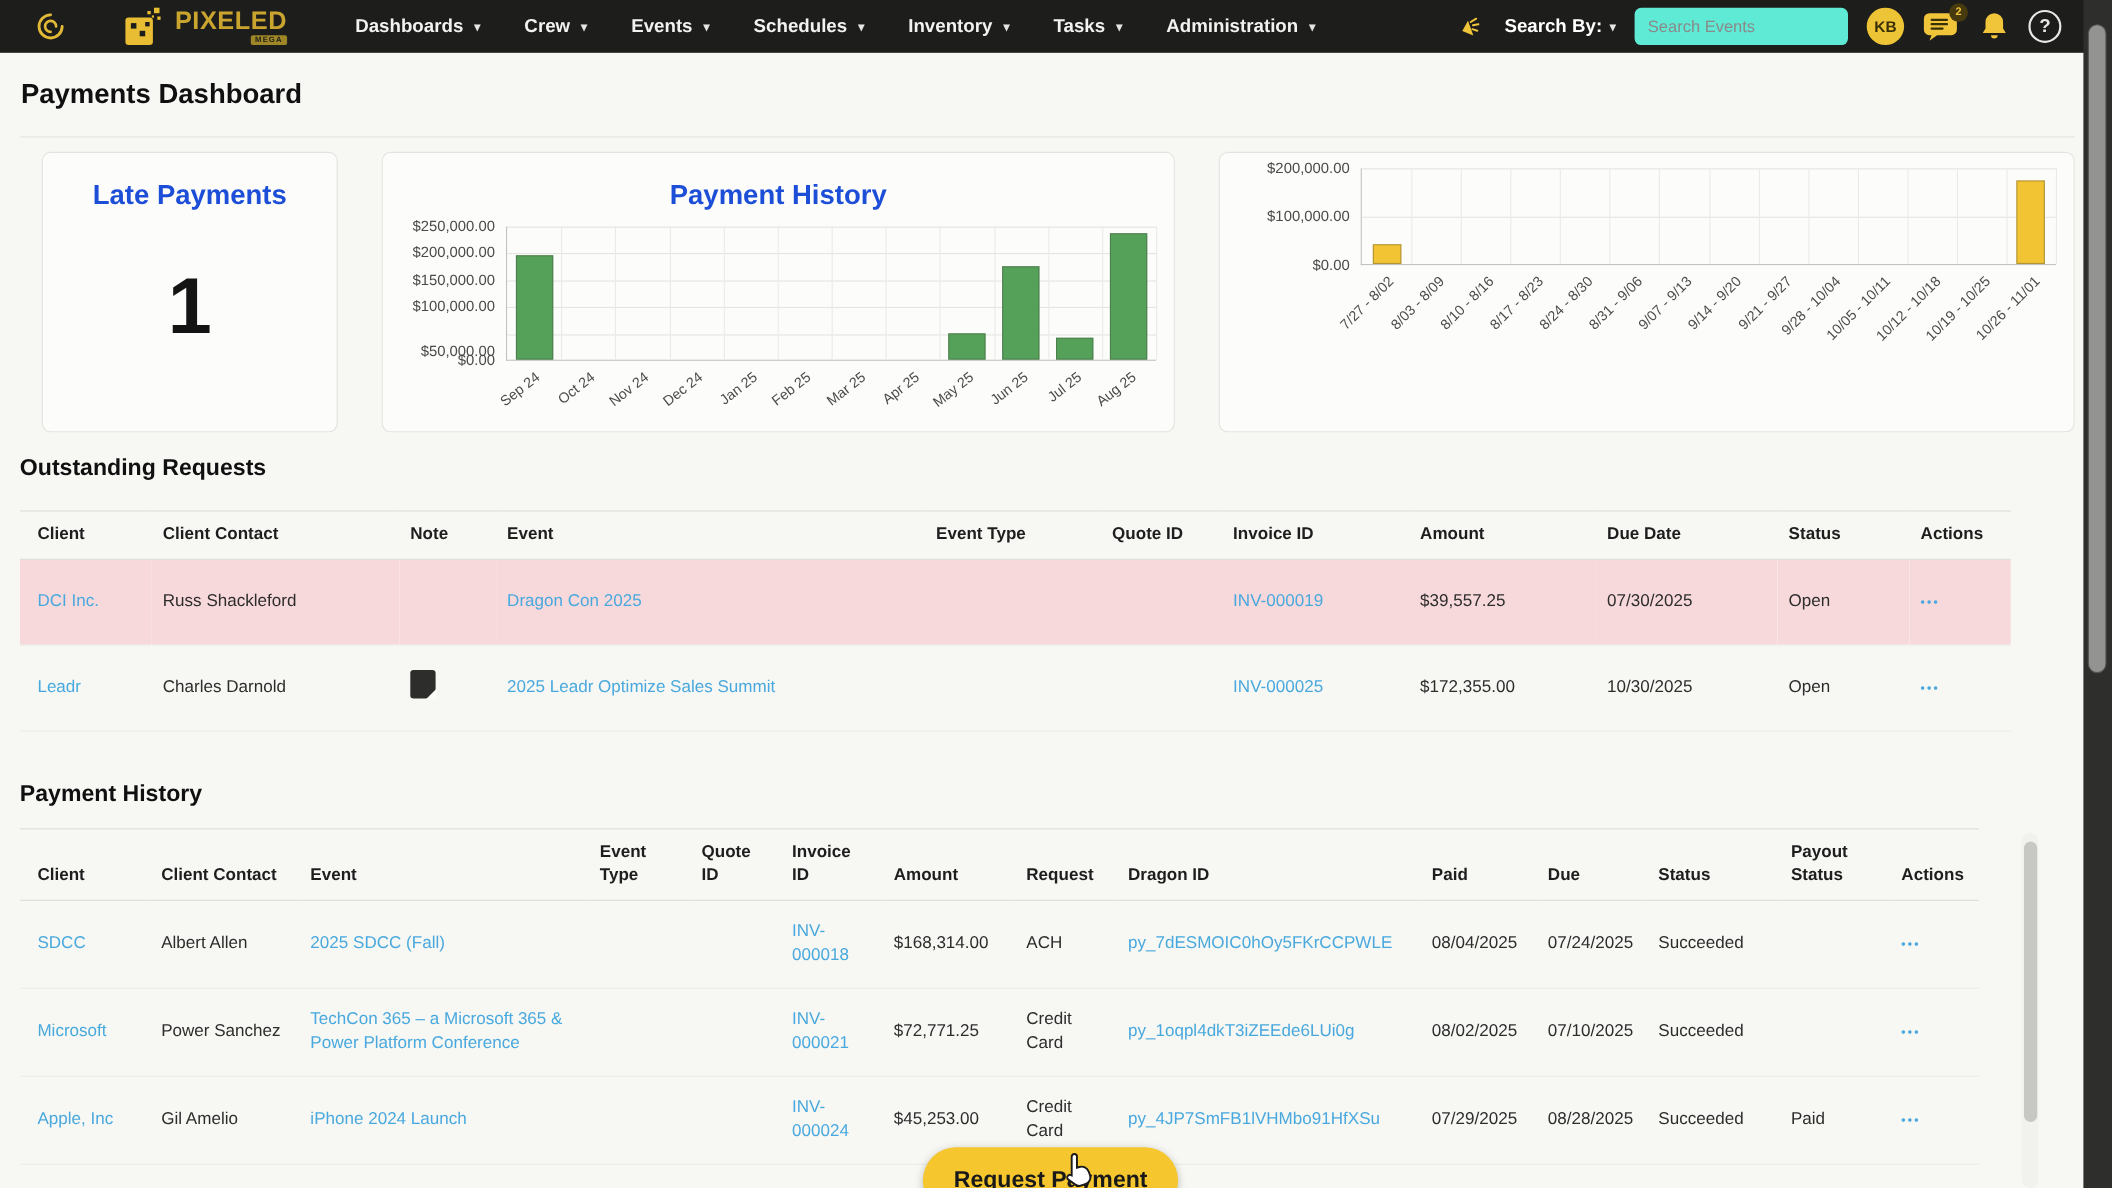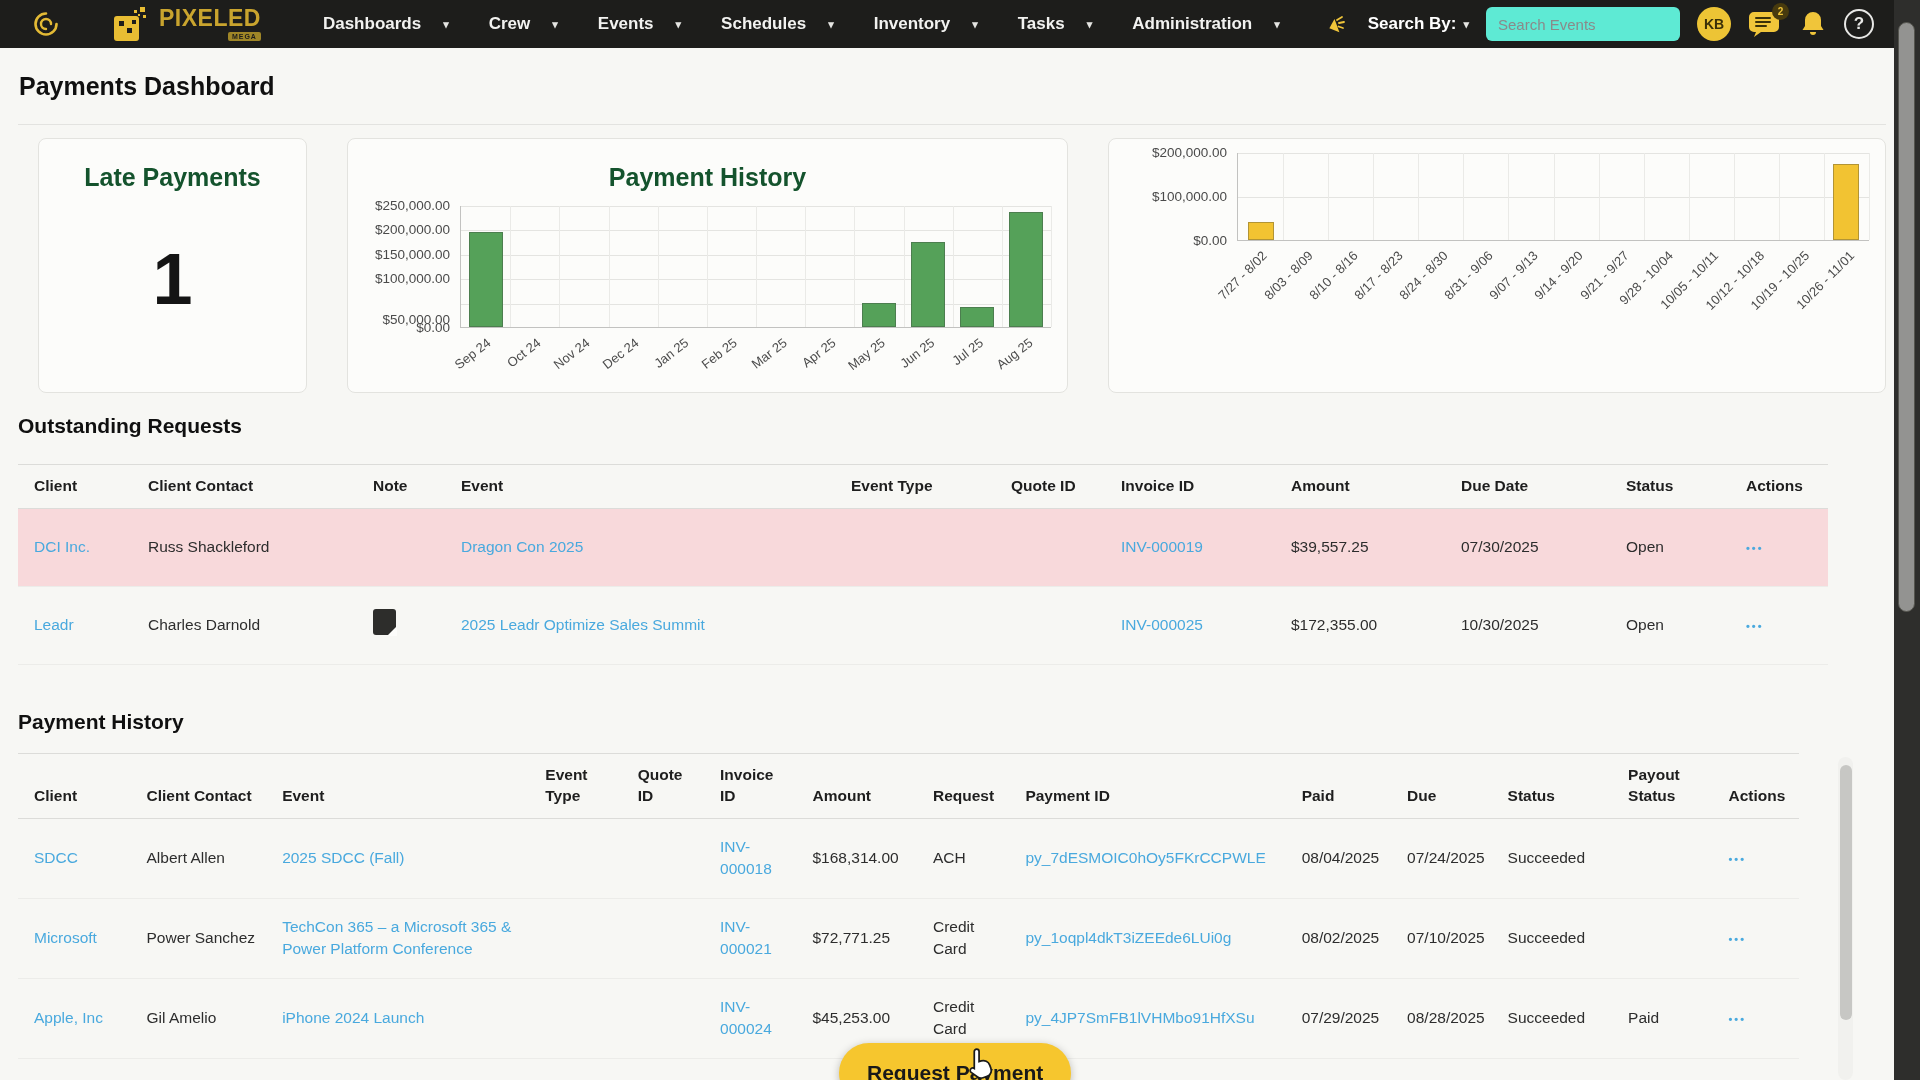--- a/index.html
+++ b/index.html
@@ -10,21 +10,21 @@
   .navbar { position:absolute; top:0; left:0; width:1920px; height:48px; background:#1d1d1b;
             display:flex; align-items:center; z-index:6; }
   .spiral { margin-left:30px; width:32px; height:32px; flex:0 0 auto; }
   .logo { margin-left:48px; display:flex; align-items:center; gap:7px; }
   .logo-txt-wrap { display:flex; flex-direction:column; line-height:1; }
   .logo-text { color:#c9a42e; font-weight:bold; font-size:23px; letter-spacing:.5px; }
   .logo-sub { align-self:flex-end; margin-top:2px; background:#9f8627; color:#1d1d1b; font-size:7px;
               font-weight:bold; letter-spacing:1px; padding:1px 4px; border-radius:2px; }
   .nav-menu { display:flex; margin-left:62px; gap:40px; list-style:none; }
   .nav-menu li { color:#f2f2f0; font-size:17px; font-weight:bold; display:flex; align-items:center;
-                 gap:22px; cursor:default; white-space:nowrap; }
+                 gap:10px; cursor:default; white-space:nowrap; }
   .caret { font-size:11px; color:#e5e5e2; }
   .nav-right { margin-left:auto; display:flex; align-items:center; gap:17px; margin-right:46px; }
   .searchby { color:#fff; font-size:17px; font-weight:bold; display:flex; align-items:center; gap:7px; }
   .search-input { width:194px; height:34px; border:none; border-radius:6px; background:#5eead4;
                   font-size:15px; padding:0 12px; color:#333; font-family:"Liberation Sans",sans-serif; }
   .search-input::placeholder { color:#8a8a8a; }
   .avatar { width:34px; height:34px; border-radius:50%; background:#edc435; color:#3a3008;
             font-weight:bold; font-size:14px; display:flex; align-items:center; justify-content:center; }
   .icon-btn { position:relative; display:flex; align-items:center; justify-content:center; }
   .chat-badge { position:absolute; top:-6px; right:-7px; width:17px; height:17px; border-radius:50%;
@@ -41,21 +41,21 @@
   
   .page { position:absolute; top:48px; left:0; width:1894px; height:764px; }
   .page-title { position:absolute; top:24px; left:19px; font-size:25px; font-weight:bold; color:#101010; }
   .title-rule { position:absolute; top:76px; left:18px; width:1868px; height:1px; background:#e3e3e0; }
 
   
   .card { position:absolute; background:#fcfcfa; border:1px solid #e3e3df; border-radius:8px; }
   #card-late { left:38px; top:90px; width:269px; height:255px; text-align:center; }
   #card-ph   { left:347px; top:90px; width:721px; height:255px; }
   #card-opr  { left:1108px; top:90px; width:778px; height:255px; }
-  .card-title { margin-top:24px; font-size:25px; font-weight:bold; color:#14532d; text-align:center; }
+  .card-title { margin-top:24px; font-size:25px; font-weight:bold; color:#1d4ed8; text-align:center; }
   .big-value { margin-top:46px; font-size:72px; font-weight:bold; color:#141414; }
 
   .chart-body { display:flex; margin:14px 16px 0 16px; }
   .ylabels { position:relative; flex:0 0 auto; }
   .ytick { position:absolute; right:10px; white-space:nowrap; font-size:13.5px; color:#4a4a4a; }
   .plotwrap { flex:1; }
   .plot { position:relative; border-left:1px solid #c2c2c0; border-bottom:1px solid #c2c2c0; }
   .gl-h { position:absolute; left:0; right:0; height:1px; background:#e4e4e1; }
   .gl-v { position:absolute; top:0; bottom:0; width:1px; background:#eaeae7; }
   .bar { position:absolute; bottom:0; transform:translateX(-50%); border:1px solid rgba(60,60,60,.35); }
@@ -427,21 +427,21 @@
       <thead>
         <tr>
           <th>Client</th>
           <th>Client Contact</th>
           <th>Event</th>
           <th>Event Type</th>
           <th>Quote ID</th>
           <th>Invoice ID</th>
           <th>Amount</th>
           <th>Request</th>
-          <th>Payment ID</th>
+          <th>Dragon ID</th>
           <th>Paid</th>
           <th>Due</th>
           <th>Status</th>
           <th>Payout Status</th>
           <th>Actions</th>
         </tr>
       </thead>
       <tbody>
         <tr>
           <td><span class="lnk">SDCC</span></td>

